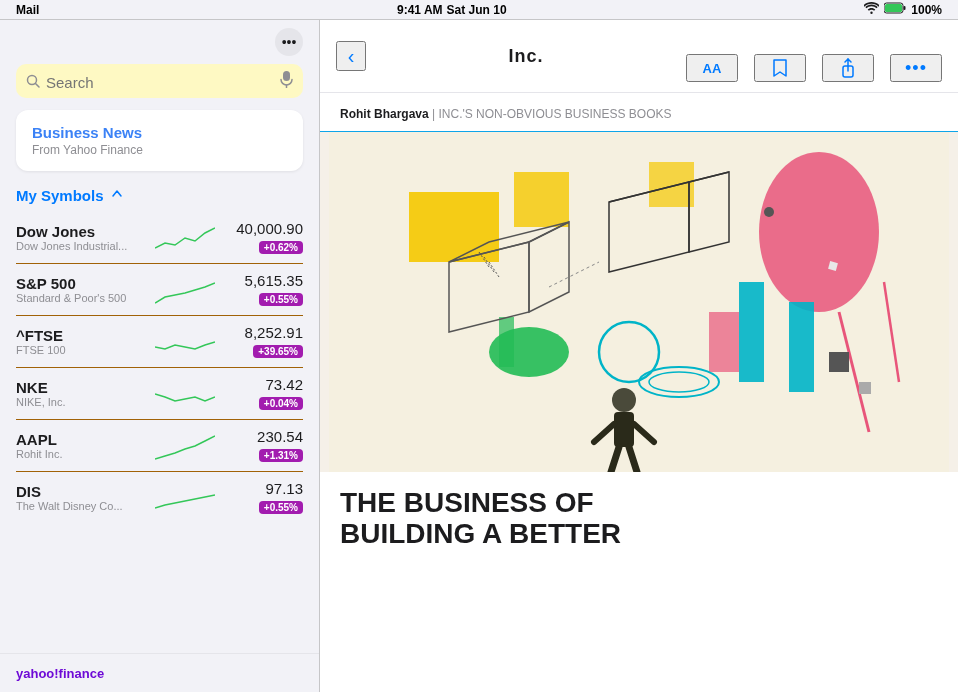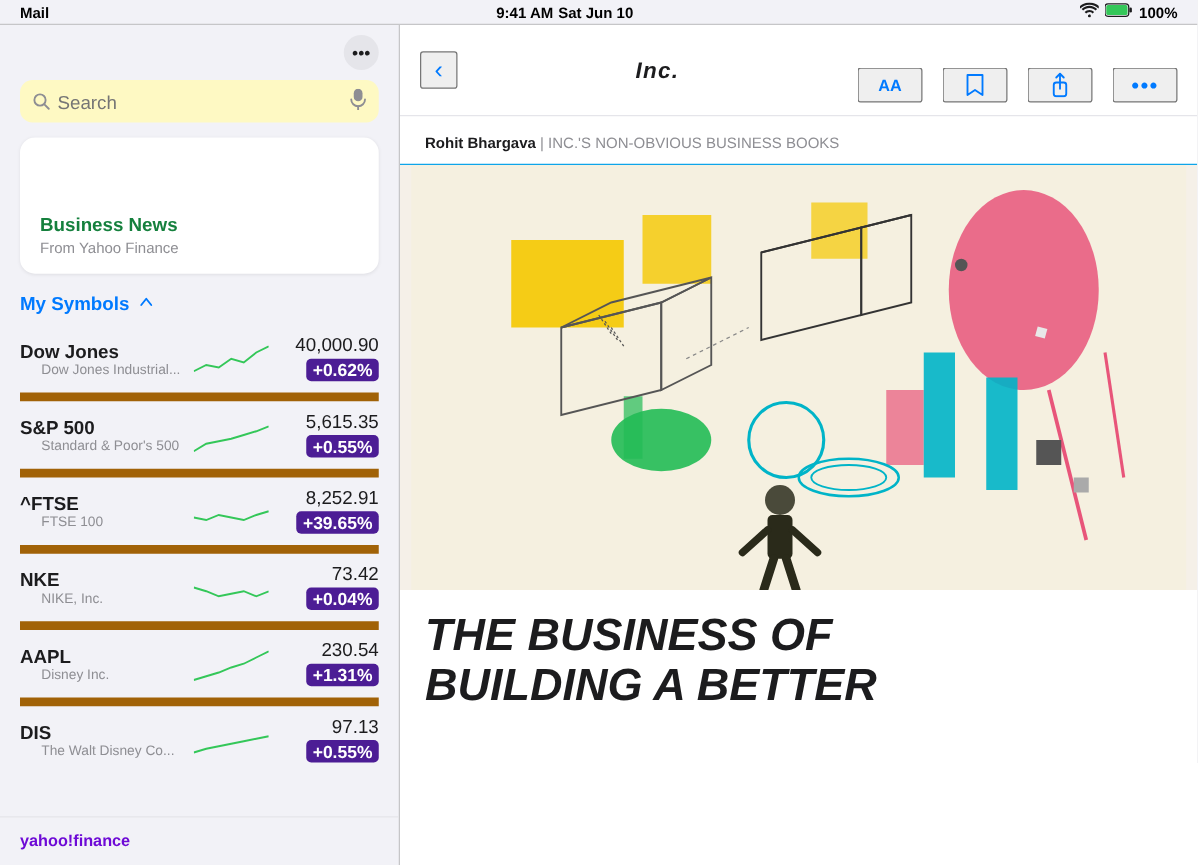--- a/index.html
+++ b/index.html
@@ -98,22 +98,21 @@
     .news-card {
       margin: 0 16px 16px;
       background: #fff;
       border-radius: 12px;
       padding: 14px 16px;
       box-shadow: 0 1px 3px rgba(0,0,0,0.08);
     }
     .news-card-title {
       font-size: 15px;
       font-weight: 700;
-      color: #15803d;
-      margin-top: 48px;
+      color: #3b82f6;
     }
     .news-card-subtitle {
       font-size: 12px;
       color: #8e8e93;
       margin-top: 2px;
     }
 
     
     .symbols-section {
       padding: 0 16px;
@@ -132,55 +131,54 @@
     .sort-icon {
       color: #007aff;
       font-size: 14px;
     }
 
     
     .stock-row {
       display: flex;
       align-items: center;
       padding: 8px 0;
-      border-bottom: 7px solid #a16207;
+      border-bottom: 1px solid #a16207;
       gap: 8px;
     }
     .stock-row:last-child { border-bottom: none; }
     .stock-info { flex: 1; min-width: 0; }
     .stock-name {
       font-size: 15px;
       font-weight: 700;
       color: #1c1c1e;
     }
     .stock-fullname {
       font-size: 11px;
       color: #8e8e93;
       white-space: nowrap;
       overflow: hidden;
       text-overflow: ellipsis;
-      margin-left: 17px;
     }
     .stock-chart {
       width: 60px;
       height: 30px;
       flex-shrink: 0;
     }
     .stock-values { text-align: right; flex-shrink: 0; min-width: 80px; }
     .stock-price {
       font-size: 15px;
       font-weight: 400;
       color: #1c1c1e;
     }
     .stock-change {
       display: inline-block;
-      font-size: 14px;
+      font-size: 10px;
       font-weight: 600;
       color: #fff;
-      background: #4c1d95;
+      background: #a21caf;
       border-radius: 4px;
       padding: 1px 5px;
       margin-top: 2px;
     }
 
     
     .yahoo-footer {
       padding: 10px 16px;
       border-top: 1px solid #e5e5ea;
       margin-top: auto;
@@ -216,21 +214,20 @@
       justify-content: center;
       cursor: pointer;
       color: #007aff;
       font-size: 20px;
     }
 
     .nav-title {
       font-size: 18px;
       font-weight: 800;
       color: #1c1c1e;
-      font-style: italic;
       letter-spacing: 1px;
     }
 
     .nav-actions {
       display: flex;
       gap: 16px;
       align-items: center;
     }
     .nav-action-btn {
       cursor: pointer;
@@ -269,26 +266,25 @@
     
     .hero-illustration {
       width: 100%;
       height: 100%;
     }
 
     .article-headline {
       padding: 16px 20px;
     }
     .headline-text {
-      font-size: 36px;
+      font-size: 28px;
       font-weight: 900;
       color: #1c1c1e;
       line-height: 1.1;
       text-transform: uppercase;
-      font-style: italic;
     }
 
     
     .chart-line { fill: none; stroke: #34c759; stroke-width: 1.5; }
   </style>
 </head>
 <body>
 
 <div class="status-bar">
   <div class="status-bar-left">
@@ -406,21 +402,21 @@
         <polyline class="chart-line" points="0,15 10,18 20,22 30,20 40,18 50,22 60,18"></polyline>
       </svg>
       <div class="stock-values">
         <div class="stock-price">73.42</div>
         <div class="stock-change">+0.04%</div>
       </div>
     </div>
           <div class="stock-row">
       <div class="stock-info">
         <div class="stock-name">AAPL</div>
-        <div class="stock-fullname">Disney Inc.</div>
+        <div class="stock-fullname">Rohit Inc.</div>
       </div>
       <svg class="stock-chart" viewBox="0 0 60 30" preserveAspectRatio="none">
         <polyline class="chart-line" points="0,28 10,25 20,22 30,18 40,15 50,10 60,5"></polyline>
       </svg>
       <div class="stock-values">
         <div class="stock-price">230.54</div>
         <div class="stock-change">+1.31%</div>
       </div>
     </div>
           <div class="stock-row">

